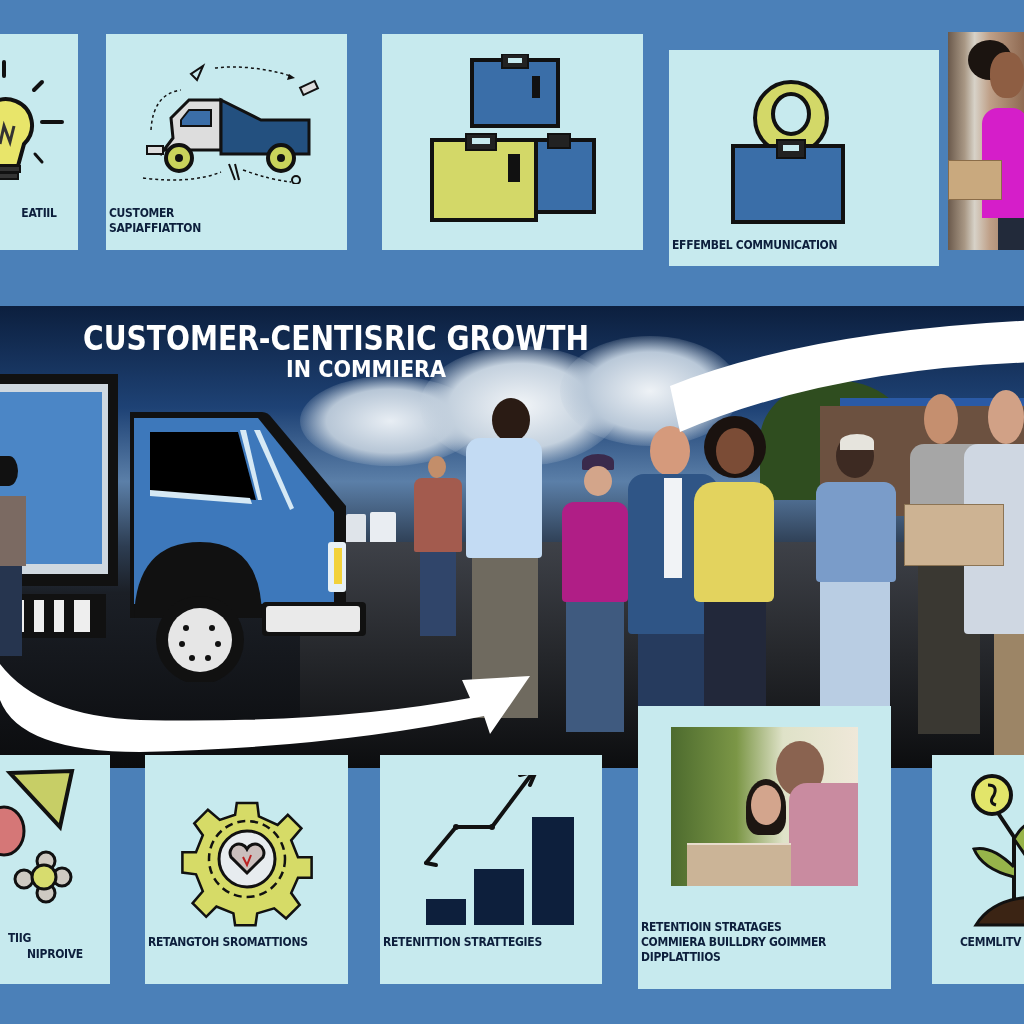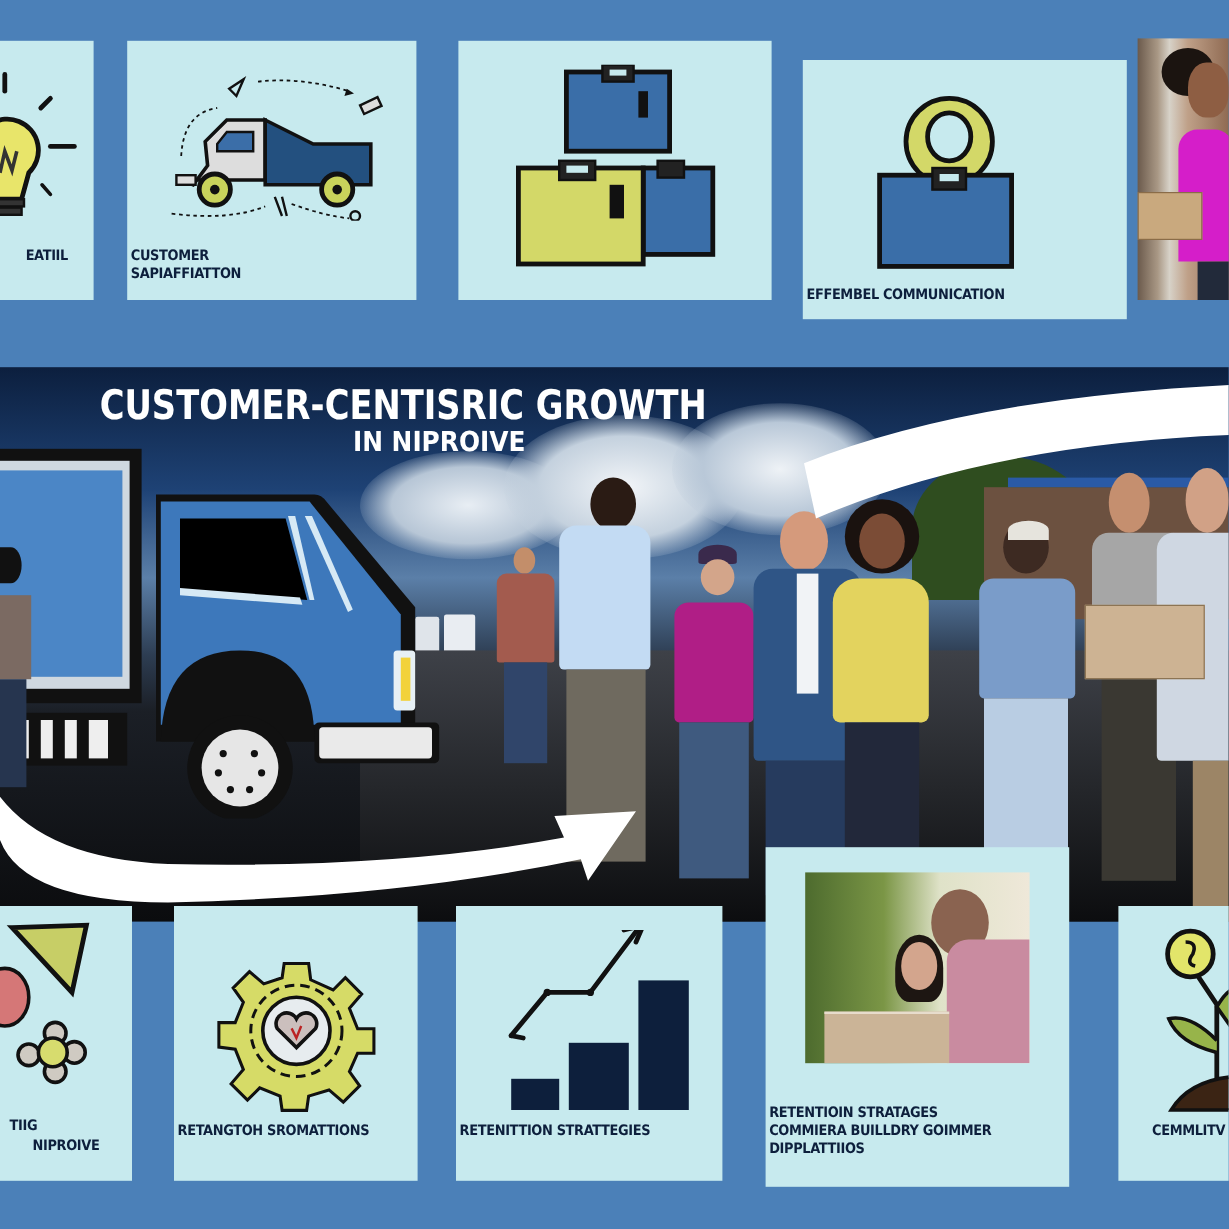--- a/index.html
+++ b/index.html
@@ -102,21 +102,21 @@
   <div style="position:absolute;left:760px;top:74px;width:150px;height:120px;border-radius:50% 50% 10% 10%;background:#2f4d1f;"></div>
   <div style="position:absolute;left:820px;top:100px;width:204px;height:110px;background:#6c5140;"></div>
   <div style="position:absolute;left:840px;top:92px;width:184px;height:8px;background:#2a5aa6;"></div>
 
   <div style="position:absolute;left:346px;top:208px;width:20px;height:30px;background:#dfe4ea;border-radius:2px;"></div>
   <div style="position:absolute;left:370px;top:206px;width:26px;height:32px;background:#e9edf2;border-radius:2px;"></div>
 
   <div style="position:absolute;left:300px;top:236px;width:724px;height:226px;background:linear-gradient(180deg,#3e4148 0%,#25272b 50%,#0c0d0f 100%);"></div>
 
   <div class="title title-main">CUSTOMER-CENTISRIC GROWTH</div>
-  <div class="title title-sub">IN NIPROIVE</div>
+  <div class="title title-sub">IN COMMIERA</div>
 
   <svg width="380" height="310" style="position:absolute;left:0;top:66px;" viewBox="0 0 380 310">
     <rect x="-20" y="2" width="138" height="212" fill="#111"></rect>
     <rect x="-10" y="12" width="118" height="190" fill="#cfd8e0"></rect>
     <rect x="-10" y="20" width="112" height="172" fill="#4b86c6"></rect>
     <path d="M 130 40 L 262 40 Q 268 40 272 46 L 346 134 L 346 246 L 130 246 Z" fill="#111"></path>
     <path d="M 134 46 L 258 46 L 334 140 L 334 232 L 134 232 Z" fill="#3d78bb"></path>
     <path d="M 150 60 L 238 60 L 256 128 L 150 120 Z" fill="#000"></path>
     <path d="M 150 118 L 250 126 L 252 132 L 150 124 Z" fill="#d6e9f5"></path>
     <path d="M 240 58 L 258 128 L 262 128 L 246 58 Z" fill="#d6e9f5"></path>

